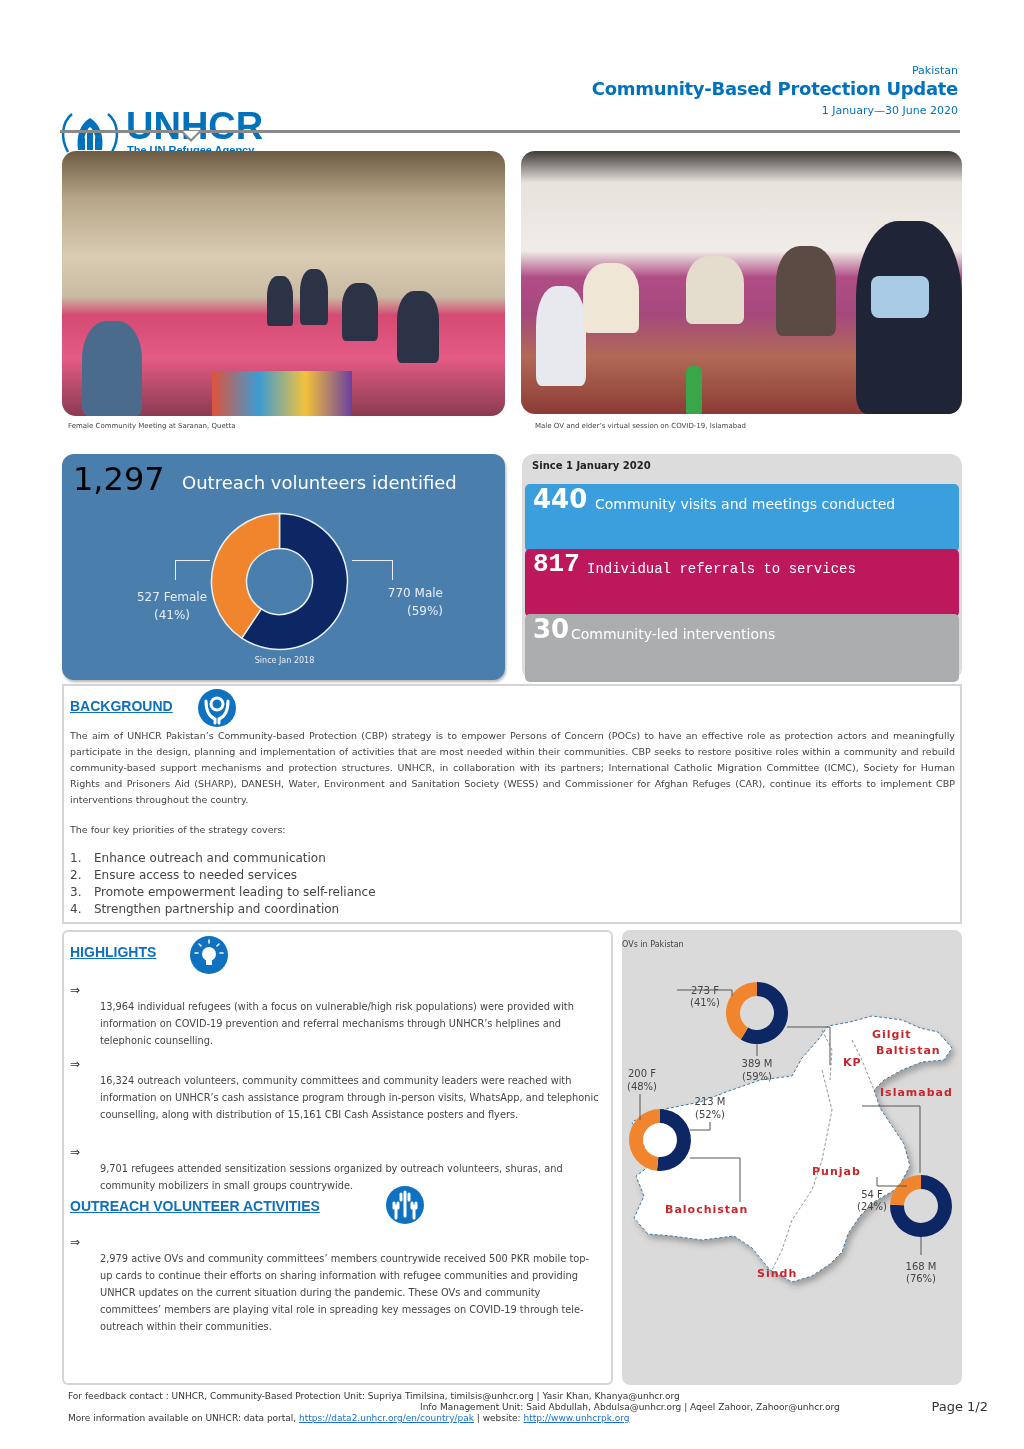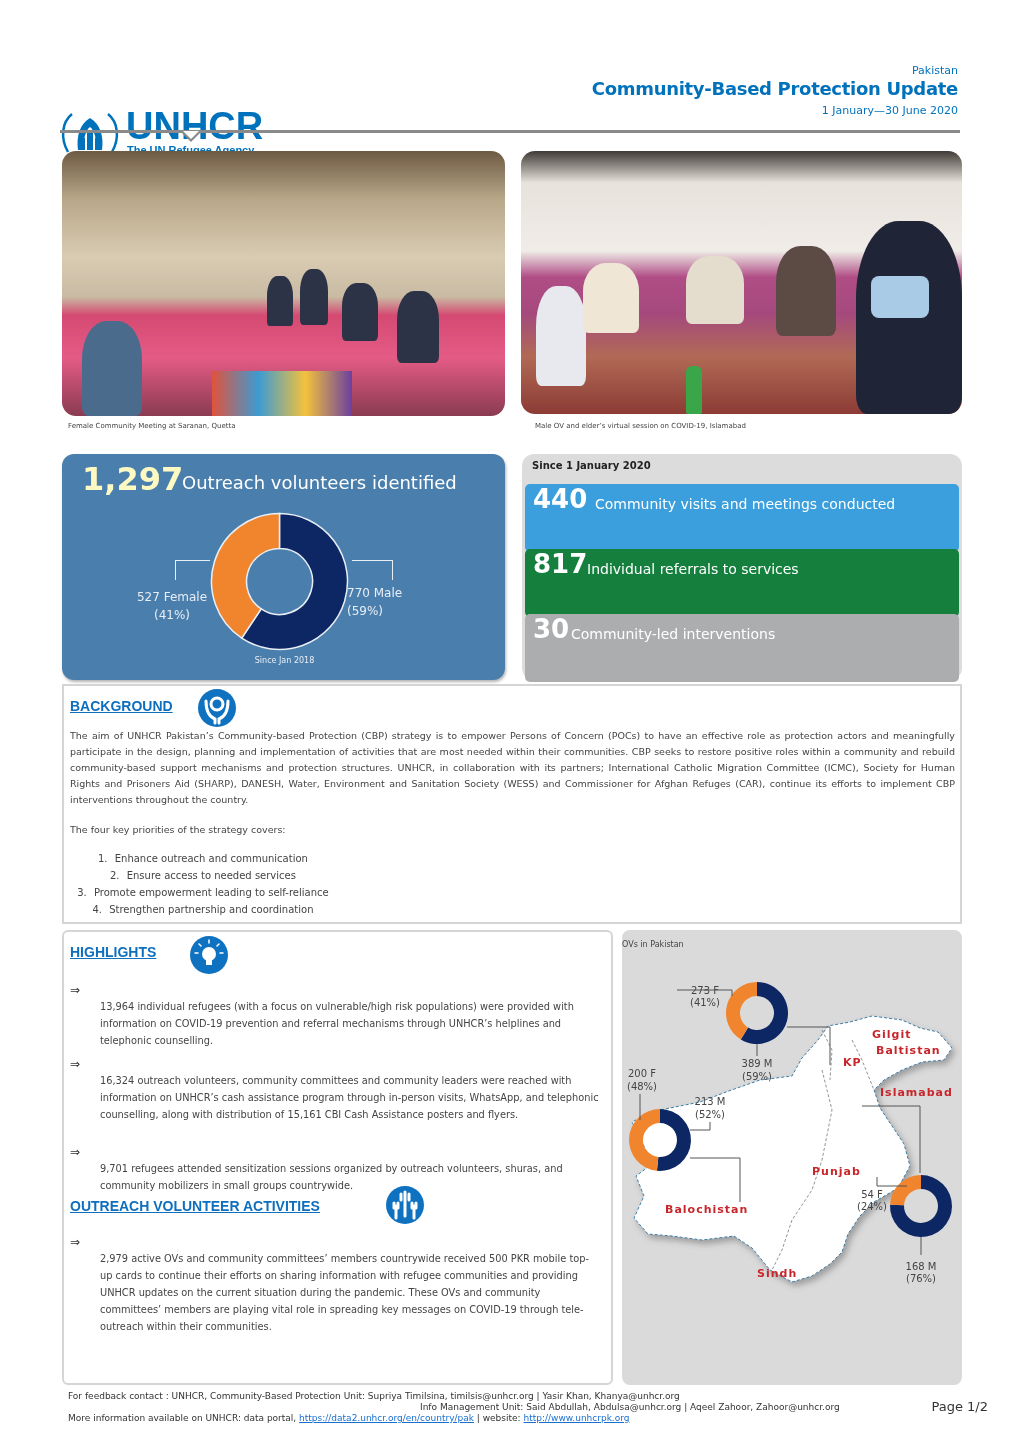--- a/index.html
+++ b/index.html
@@ -22,47 +22,47 @@
   .photo { border-radius: 14px; overflow: hidden; }
   #photo1 { left: 62px; top: 151px; width: 443px; height: 265px; background: linear-gradient(180deg,#6d5a43 0%, #b8a688 18%, #d9ccb3 40%, #c9bba3 55%, #d44a72 62%, #e45b86 78%, #8a3b52 100%); }
   #photo2 { left: 521px; top: 151px; width: 441px; height: 263px; background: linear-gradient(180deg,#3f3a35 0%, #e8e2dc 12%, #f0ece7 38%, #b04d86 48%, #a5497d 62%, #b16a55 78%, #8c3b35 100%); }
   .photo .fig { position: absolute; border-radius: 40% 40% 10% 10%; background: #2c3347; }
   .caption { font-size: 7px; color: #444; top: 422px; }
   #cap1 { left: 68px; }
   #cap2 { left: 535px; }
 
   
   #ov-panel { left: 62px; top: 454px; width: 443px; height: 226px; background: #4a7eac; border-radius: 12px; box-shadow: 1px 2px 3px rgba(0,0,0,0.3); }
-  #ov-total { left: 20px; top: 6px; font-size: 32px; font-weight: bold; color: #fef9c3; }
+  #ov-total { left: 11px; top: 6px; font-size: 32px; font-weight: normal; color: #000000; }
   #ov-label { left: 120px; top: 18px; font-size: 18px; color: #fff; }
   #ov-donut { left: 145px; top: 55px; width: 145px; height: 145px; }
   #ov-female { left: 62px; top: 134px; width: 96px; text-align: center; font-size: 12px; color: #e8eef5; line-height: 18px; }
-  #ov-male { left: 285px; top: 130px; width: 96px; text-align: left; font-size: 12px; color: #e8eef5; line-height: 18px; }
+  #ov-male { left: 285px; top: 130px; width: 96px; text-align: right; font-size: 12px; color: #e8eef5; line-height: 18px; }
   #ov-since { left: 180px; top: 202px; width: 85px; text-align: center; font-size: 8px; color: #e8eef5; }
   .lead { position: absolute; border-color: #e8eef5; border-style: solid; }
 
   
   #since-panel { left: 522px; top: 454px; width: 440px; height: 226px; background: #dcdcdc; border-radius: 12px; }
   #since-title { left: 10px; top: 6px; font-size: 10px; font-weight: bold; color: #222; }
   .stat { position: absolute; left: 3px; width: 434px; height: 68px; border-radius: 5px; color: #fff; }
   .stat .num { position: absolute; left: 8px; top: 0px; font-size: 26px; font-weight: bold; }
   .stat .lbl { position: absolute; top: 12px; font-size: 14px; }
   #stat0 { top: 30px; background: #3a9fdc; }
-  #stat1 { top: 95px; background: #15803d; }
+  #stat1 { top: 95px; background: #be185d; font-family: Liberation Mono, monospace; }
   #stat2 { top: 160px; background: #acadae; }
 
   
   #bg-box { left: 62px; top: 684px; width: 900px; height: 240px; border: 2px solid #d5d5d5; border-radius: 0; background: #fff; }
   .sec-title { position: absolute; font-size: 14px; font-weight: bold; color: #0f6fbf; text-decoration: underline; font-family: "Liberation Sans", sans-serif; }
   .sec-icon { position: absolute; width: 38px; height: 38px; border-radius: 50%; background: #0f72c0; }
   #bg-title { left: 6px; top: 12px; }
   #bg-icon { left: 134px; top: 3px; }
   #bg-para { left: 6px; top: 42px; width: 885px; font-size: 9.5px; line-height: 16px; text-align: justify; color: #444; }
   #bg-intro { left: 6px; top: 138px; font-size: 9.5px; color: #444; }
-  #bg-list { left: 6px; top: 164px; font-size: 10px; line-height: 17px; color: #444; list-style: none; text-align: center; }
+  #bg-list { left: 6px; top: 164px; font-size: 12px; line-height: 17px; color: #444; list-style: none; }
   #bg-list li span.n { display: inline-block; width: 24px; }
 
   
   #hl-box { left: 62px; top: 930px; width: 551px; height: 455px; border: 2px solid #d5d5d5; border-radius: 6px; background: #fff; }
   #hl-title { left: 6px; top: 12px; }
   #hl-icon { left: 126px; top: 4px; }
   .bullet { position: absolute; left: 6px; width: 530px; font-size: 9.8px; line-height: 17px; color: #444; }
   .bullet .arr { position: absolute; left: 0; top: 0; font-size: 12px; color: #333; }
   .bullet .txt { padding-left: 30px; display: block; margin-top: 16px; }
   #hl0 { top: 50px; }

